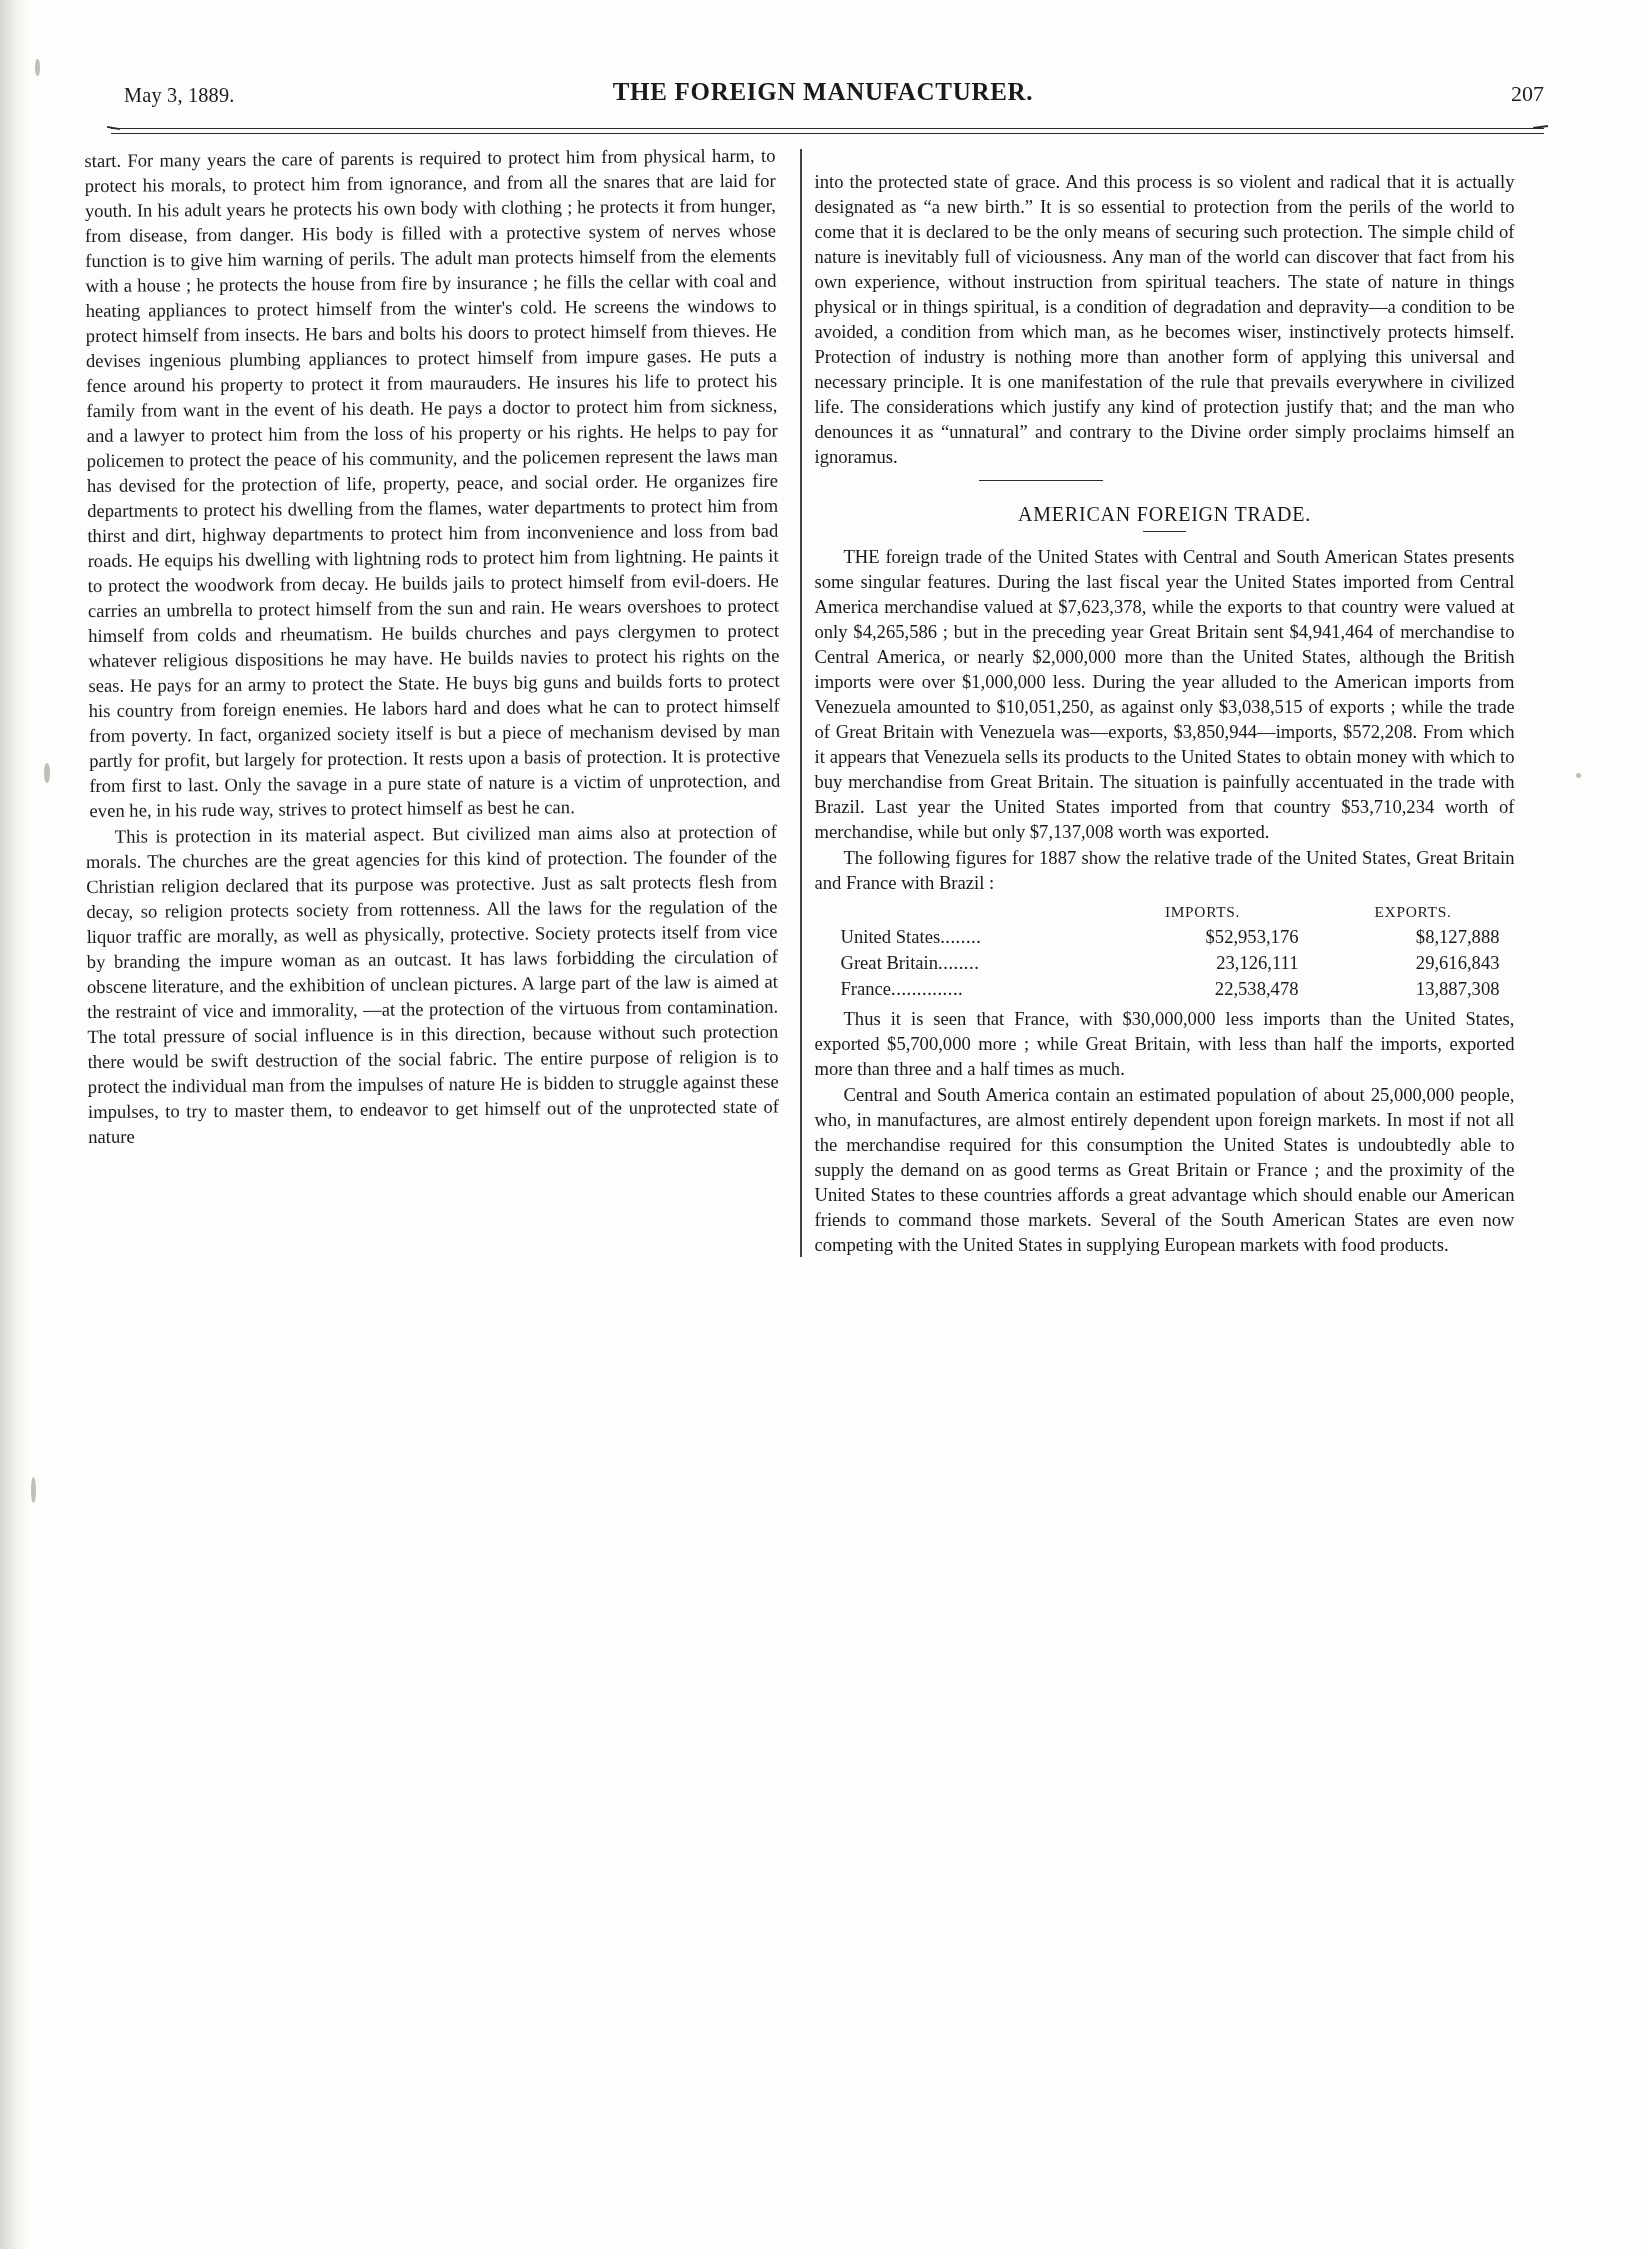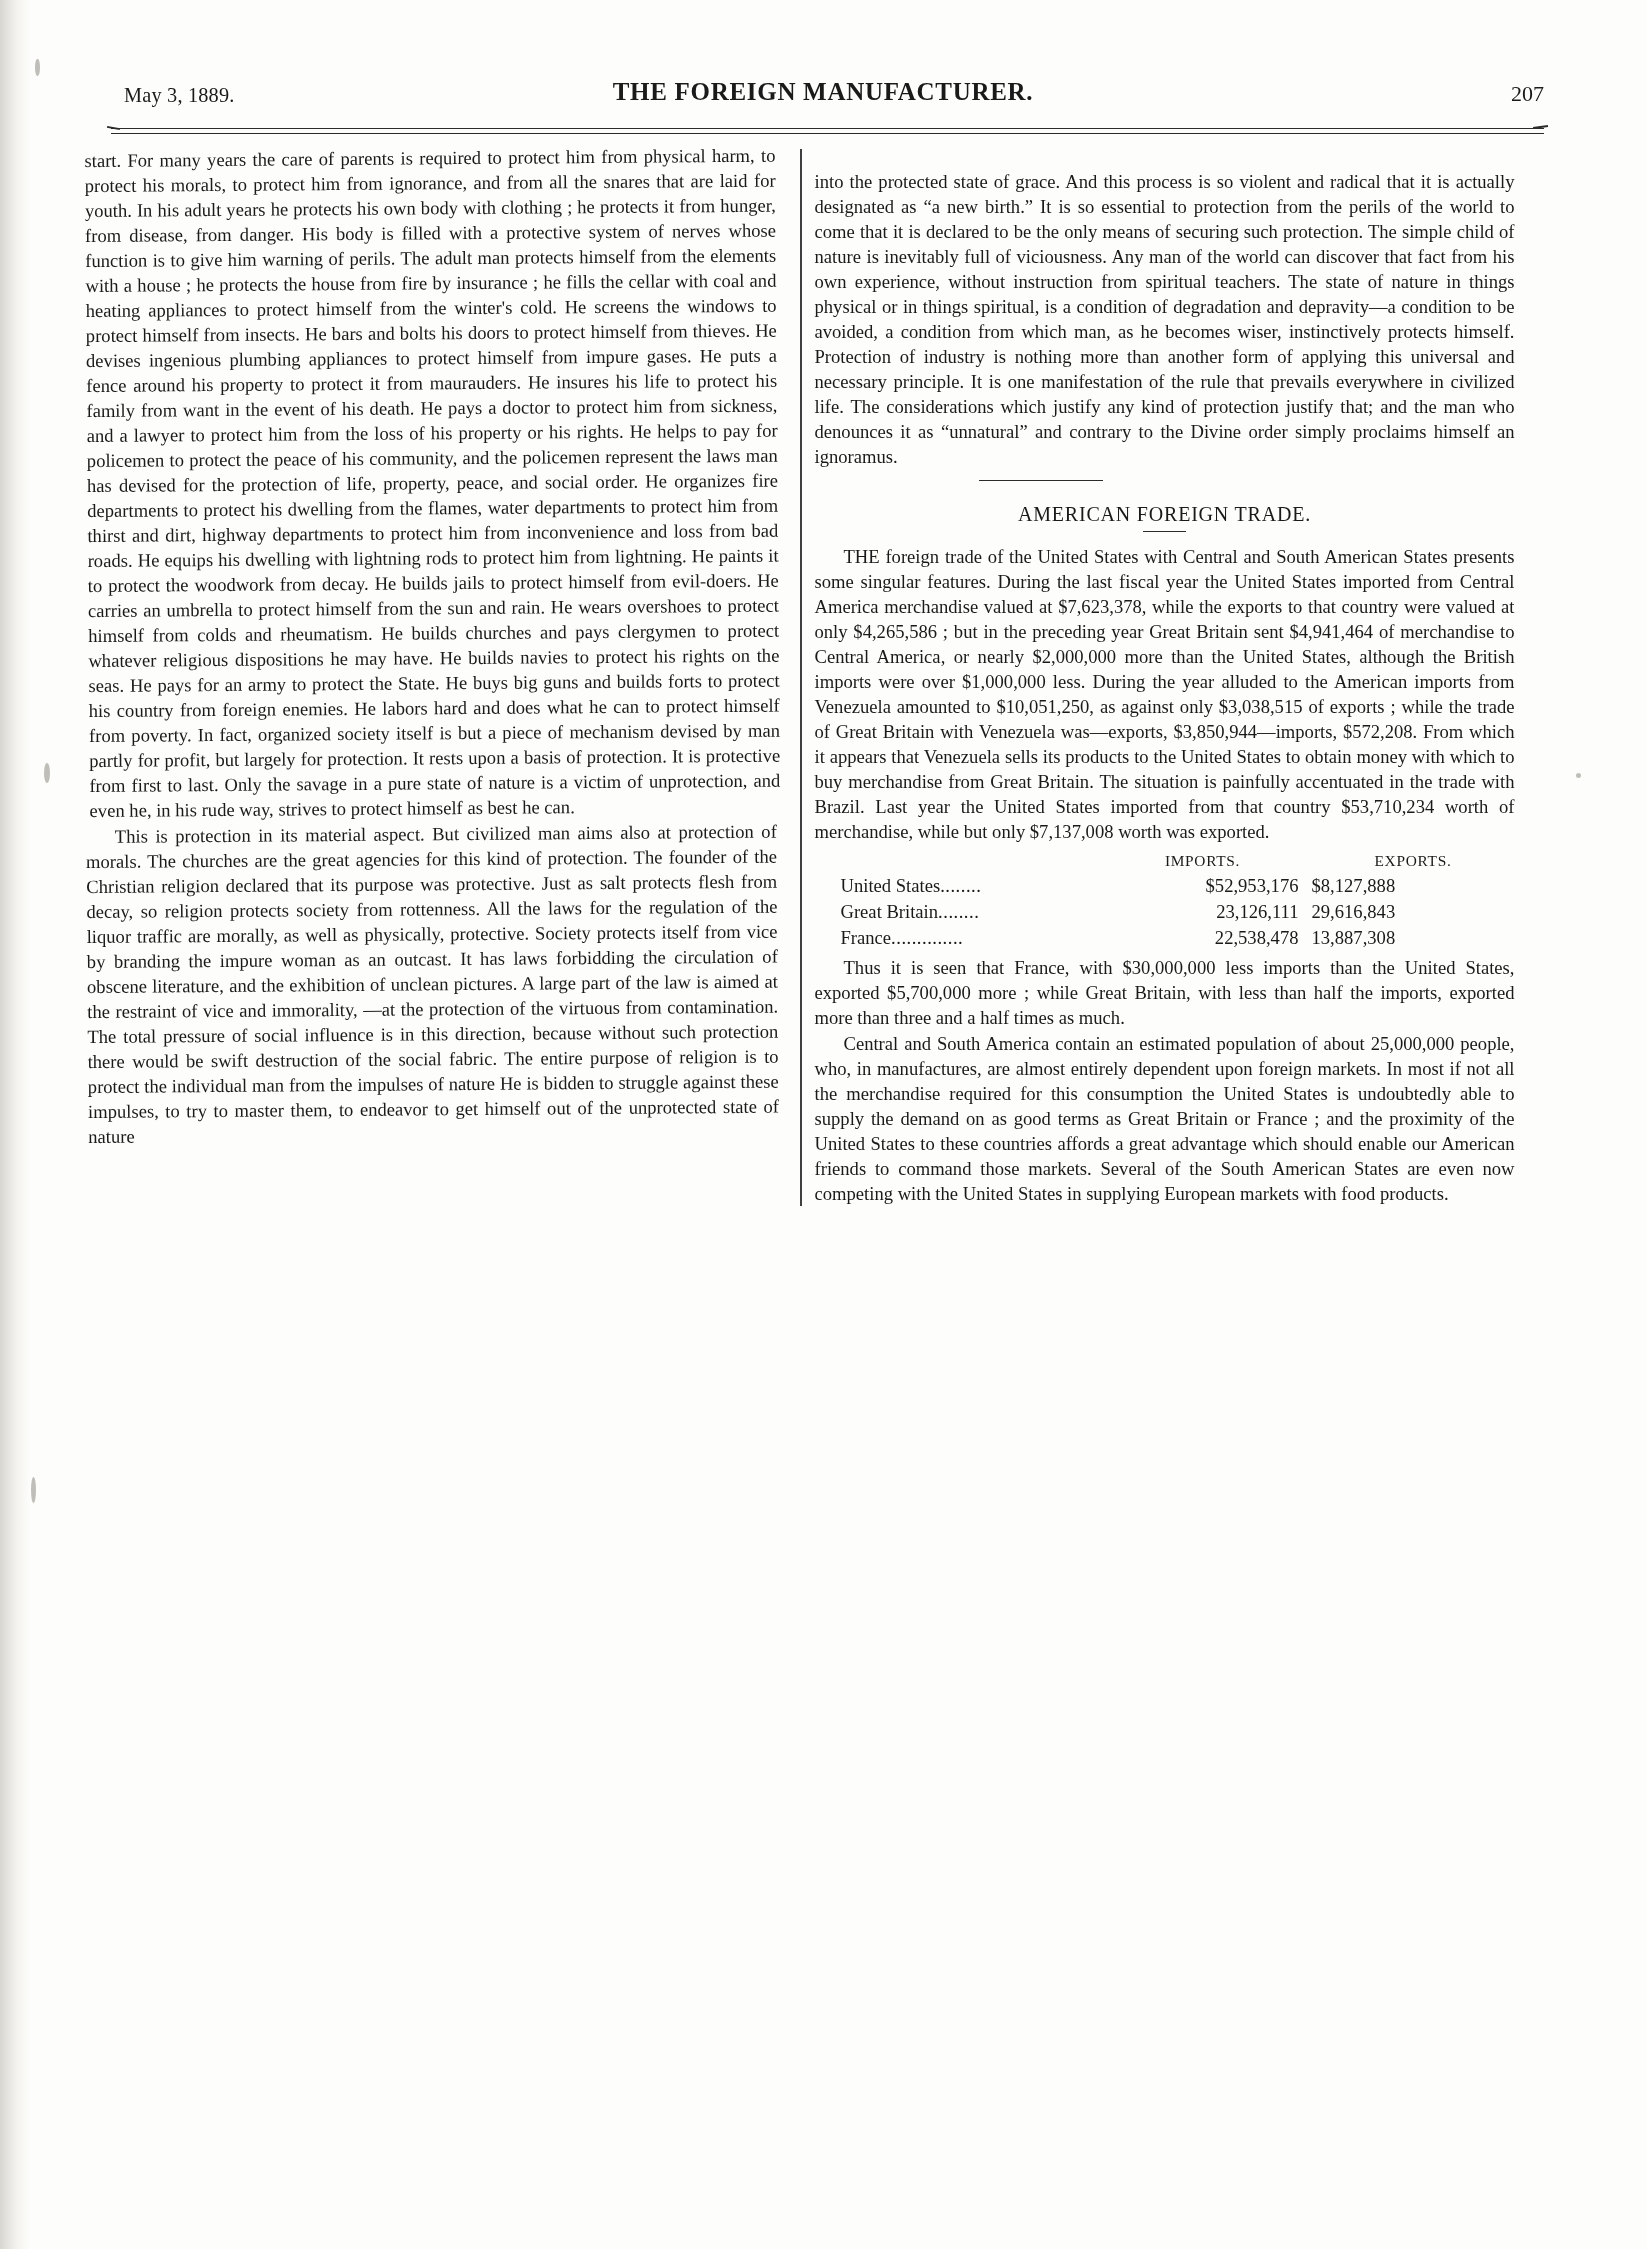--- a/index.html
+++ b/index.html
@@ -172,21 +172,21 @@
     text-align: center;
   }
   table.trade th.blank { width: 277px; }
   table.trade td {
     padding: 1.5px 0;
     line-height: 23px;
     white-space: nowrap;
   }
   table.trade td.label { text-align: left; padding-left: 26px; }
   table.trade td.num { text-align: right; padding-right: 13px; }
-  table.trade td.num2 { padding-right: 15px; }
+  table.trade td.num2 { text-align: right; padding-right: 15px; }
   .dotlead { letter-spacing: 0.5px; }
 </style>
 </head>
 <body>
 
 <div class="page">
   <div class="scan-edge-left"></div>
   <div class="scan-speck" style="left:35px; top:59px; width:4.5px; height:17px;"></div>
   <div class="scan-speck" style="left:44px; top:763px; width:5.5px; height:20px;"></div>
   <div class="scan-speck" style="left:31px; top:1477px; width:5px; height:26px;"></div>
@@ -218,20 +218,21 @@
 
       <div class="col col-right">
         <p>into the protected state of grace.   And this process is so violent and radical that it is actually designated as “a new birth.”   It is so essential to protection from the perils of the world to come that it is declared to be the only means of securing such protection.   The simple child of nature is inevitably full of viciousness.   Any man of the world can discover that fact from his own experience, without instruction from spiritual teachers. The state of nature in things physical or in things spiritual, is a condition of degradation and depravity—a condition to be avoided, a condition from which man, as he becomes wiser, instinctively protects himself.   Protection of industry is nothing more than another form of applying this universal and necessary principle.   It is one manifestation of the rule that prevails everywhere in civilized life.   The considerations which justify any kind of protection justify that; and the man who denounces it as “unnatural” and contrary to the Divine order simply proclaims himself an ignoramus.</p>
 
         <div class="short-rule-above"></div>
 
         <h2 class="section-head">AMERICAN FOREIGN TRADE.</h2>
         <div class="short-rule"></div>
 
         <p class="indent">THE foreign trade of the United States with Central and South American States presents some singular features.   During the last fiscal year the United States imported from Central America merchandise valued at $7,623,378, while the exports to that country were valued at only $4,265,586 ; but in the preceding year Great Britain sent $4,941,464 of merchandise to Central America, or nearly $2,000,000 more than the United States, although the British imports were over $1,000,000 less.   During the year alluded to the American imports from Venezuela amounted to $10,051,250, as against only $3,038,515 of exports ; while the trade of Great Britain with Venezuela was—exports, $3,850,944—imports, $572,208. From which it appears that Venezuela sells its products to the United States to obtain money with which to buy merchandise from Great Britain.   The situation is painfully accentuated in the trade with Brazil.   Last year the United States imported from that country $53,710,234 worth of merchandise, while but only $7,137,008 worth was exported.</p>
+        <p class="indent">The following figures for 1887 show the relative trade of the United States, Great Britain and France with Brazil :</p>
 
         <table class="trade">
           <thead>
             <tr>
               <th class="blank"></th>
               <th>IMPORTS.</th>
               <th>EXPORTS.</th>
             </tr>
           </thead>
           <tbody>

